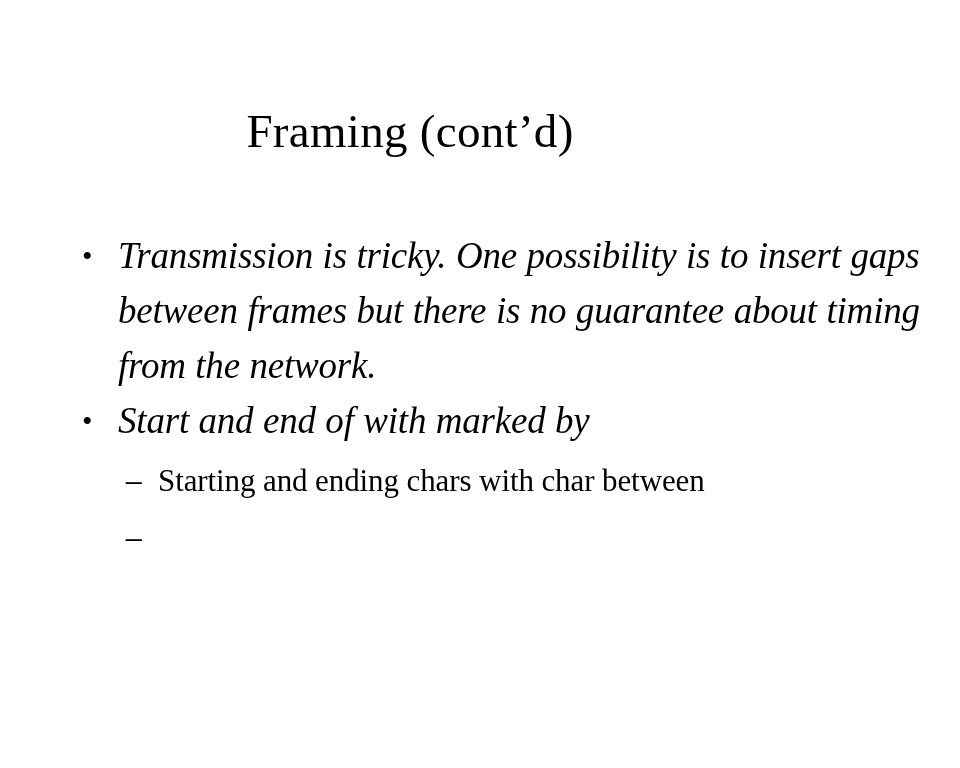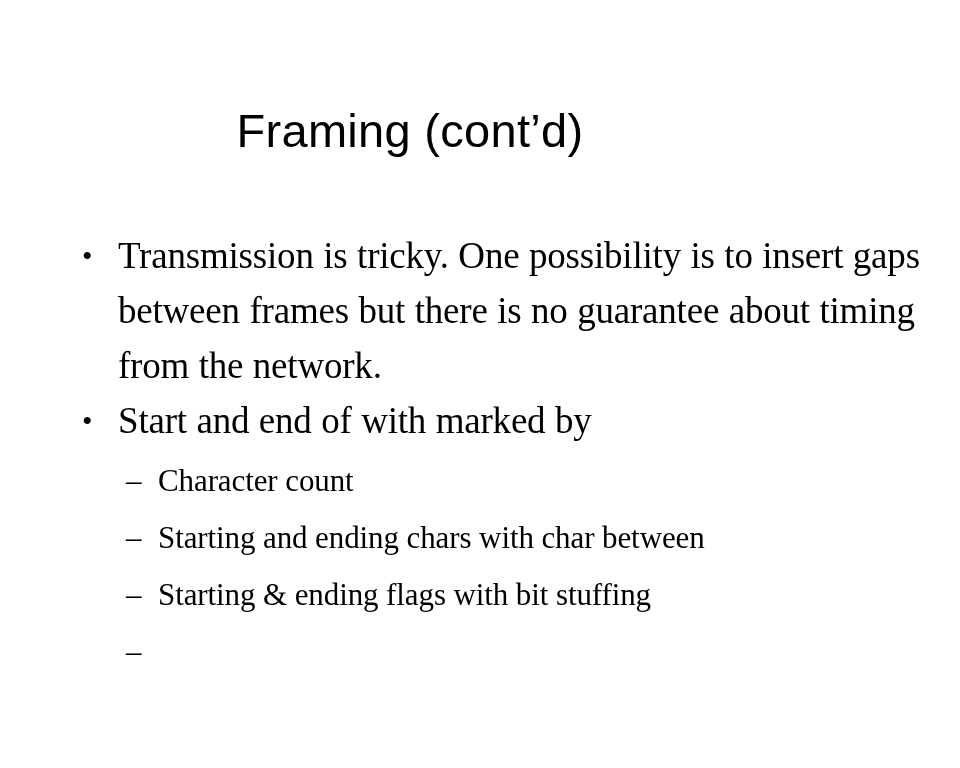--- a/index.html
+++ b/index.html
@@ -24,21 +24,21 @@
     box-sizing: border-box;
   }
 
   
   .slide-title {
     position: absolute;
     left: 0;
     top: 103px;
     width: 820px;
     text-align: center;
-    font-family: Liberation Sans, sans-serif;
+    font-family: Liberation Serif, serif;
     font-size: 47px;
     line-height: 56px;
     font-weight: normal;
     letter-spacing: 0.3px;
     color: #000000;
     margin: 0;
     white-space: nowrap;
   }
 
   
@@ -69,20 +69,21 @@
     left: 82px;
     top: 0;
     width: 24px;
     font-size: 30px;
     line-height: 55px;
     text-align: left;
   }
 
   .bullet-l1 .txt {
     display: block;
+    font-style: italic;
   }
 
   
   .sub-list {
     margin: 4px 0 0 0;
     padding: 0;
   }
 
   .bullet-l2 {
     position: relative;
@@ -127,31 +128,29 @@
 
     <div class="bullet-l1">
       <span class="marker">•</span>
       <span class="txt">Start and end of with marked by</span>
     </div>
 
     <div class="sub-list">
 
       <div class="bullet-l2">
         <span class="marker">–</span>
-        <span class="txt">Character count</span>
       </div>
 
       <div class="bullet-l2">
         <span class="marker">–</span>
         <span class="txt">Starting and ending chars with char between</span>
       </div>
 
       <div class="bullet-l2">
         <span class="marker">–</span>
-        <span class="txt">Starting &amp; ending flags with bit stuffing</span>
       </div>
 
       <div class="bullet-l2">
         <span class="marker">–</span>
       </div>
 
     </div>
 
   </div>
 

